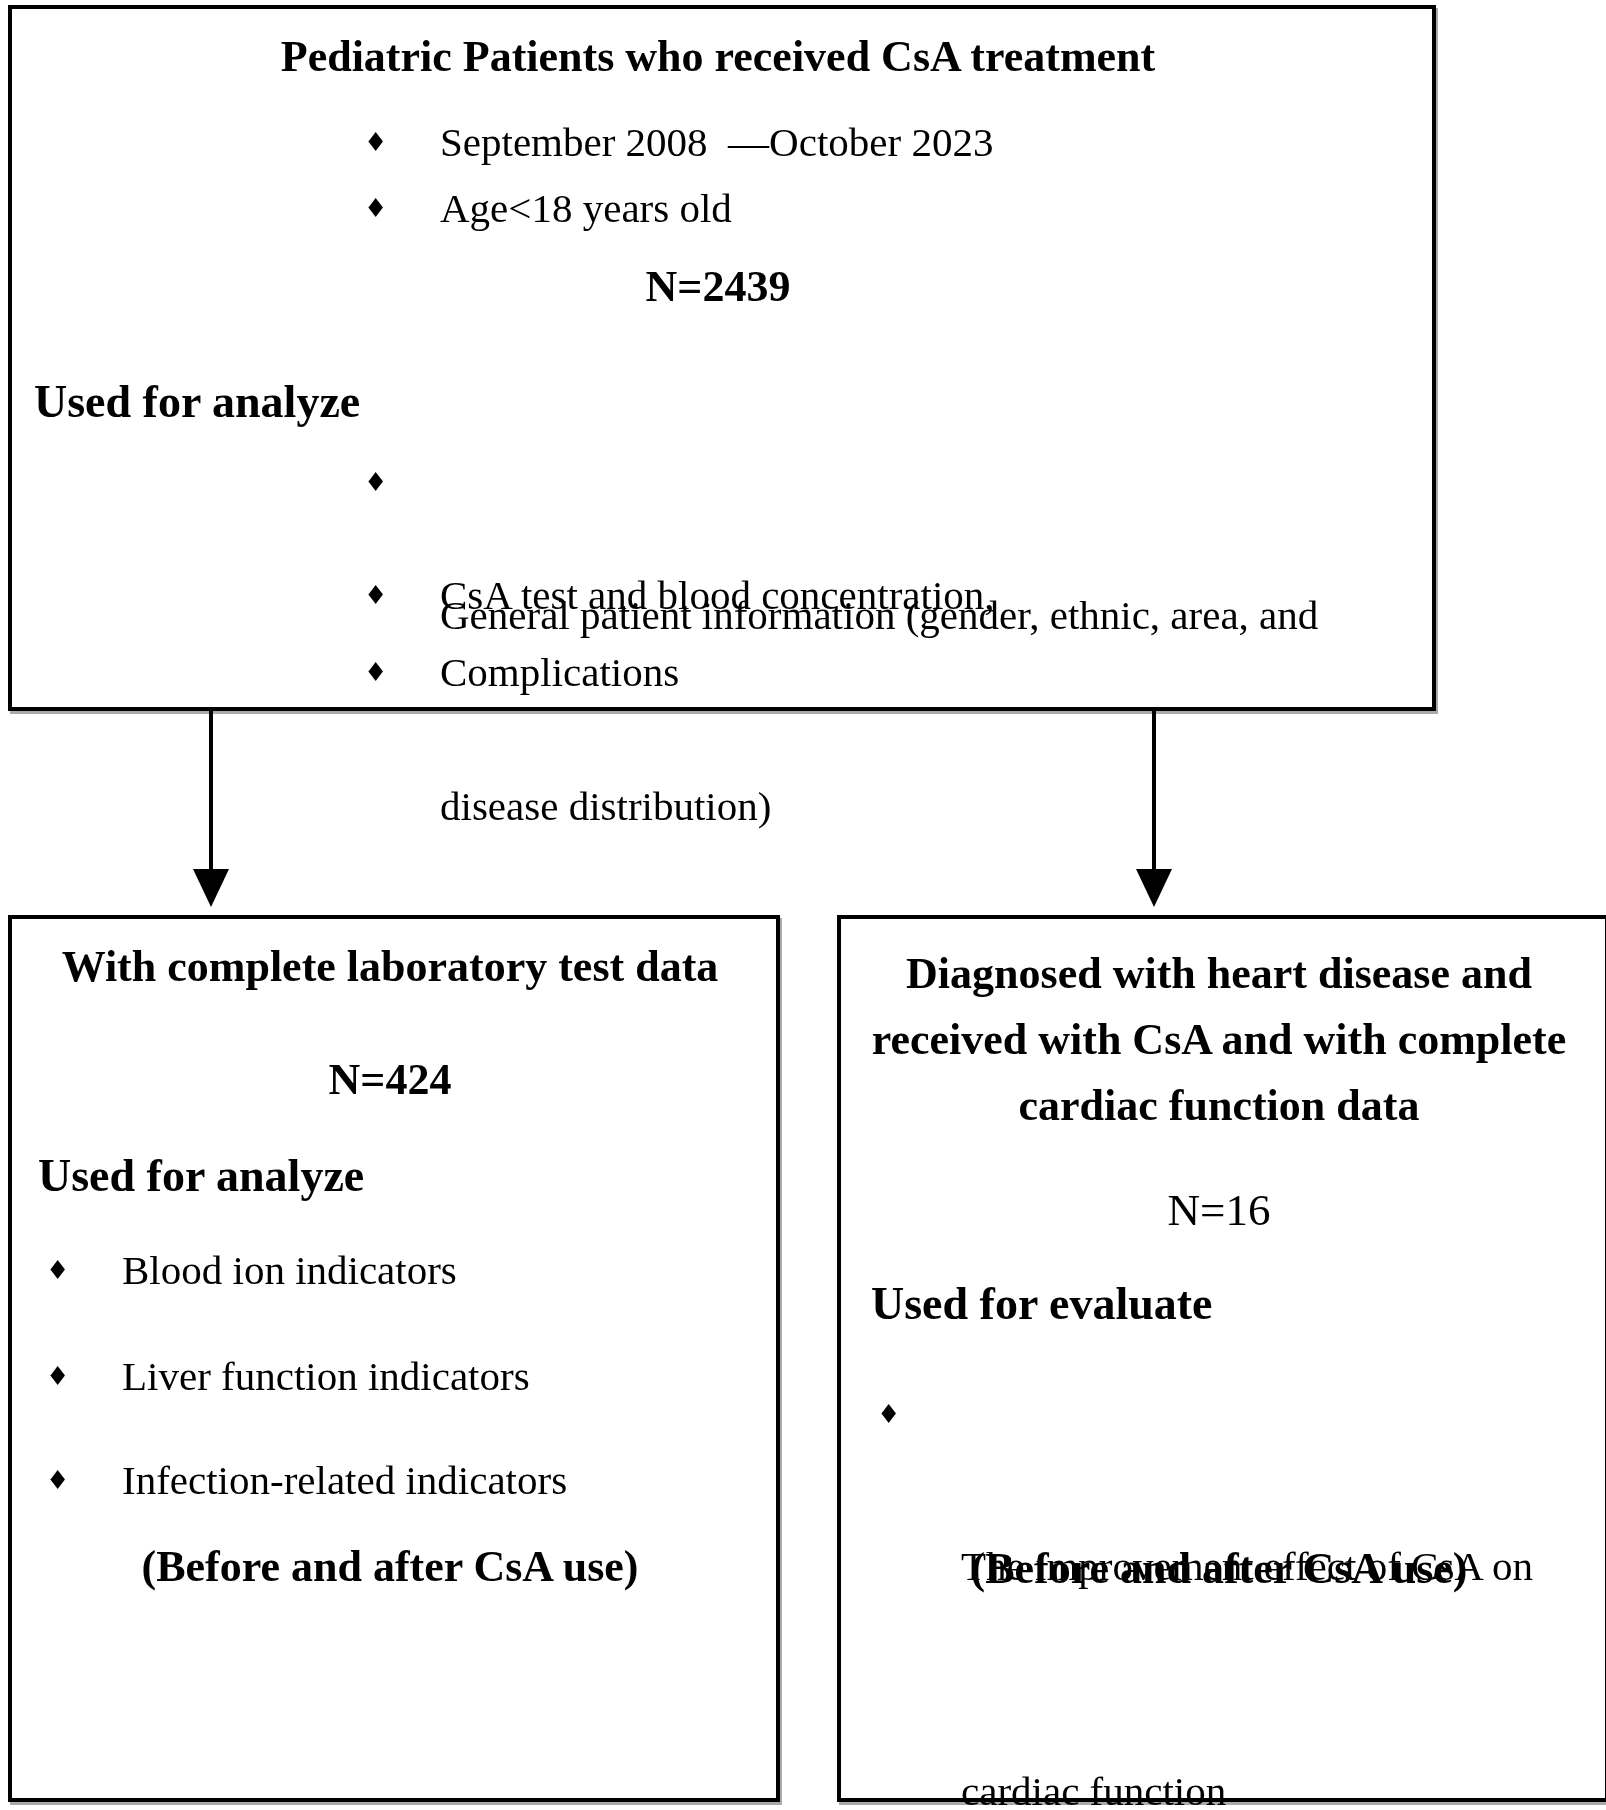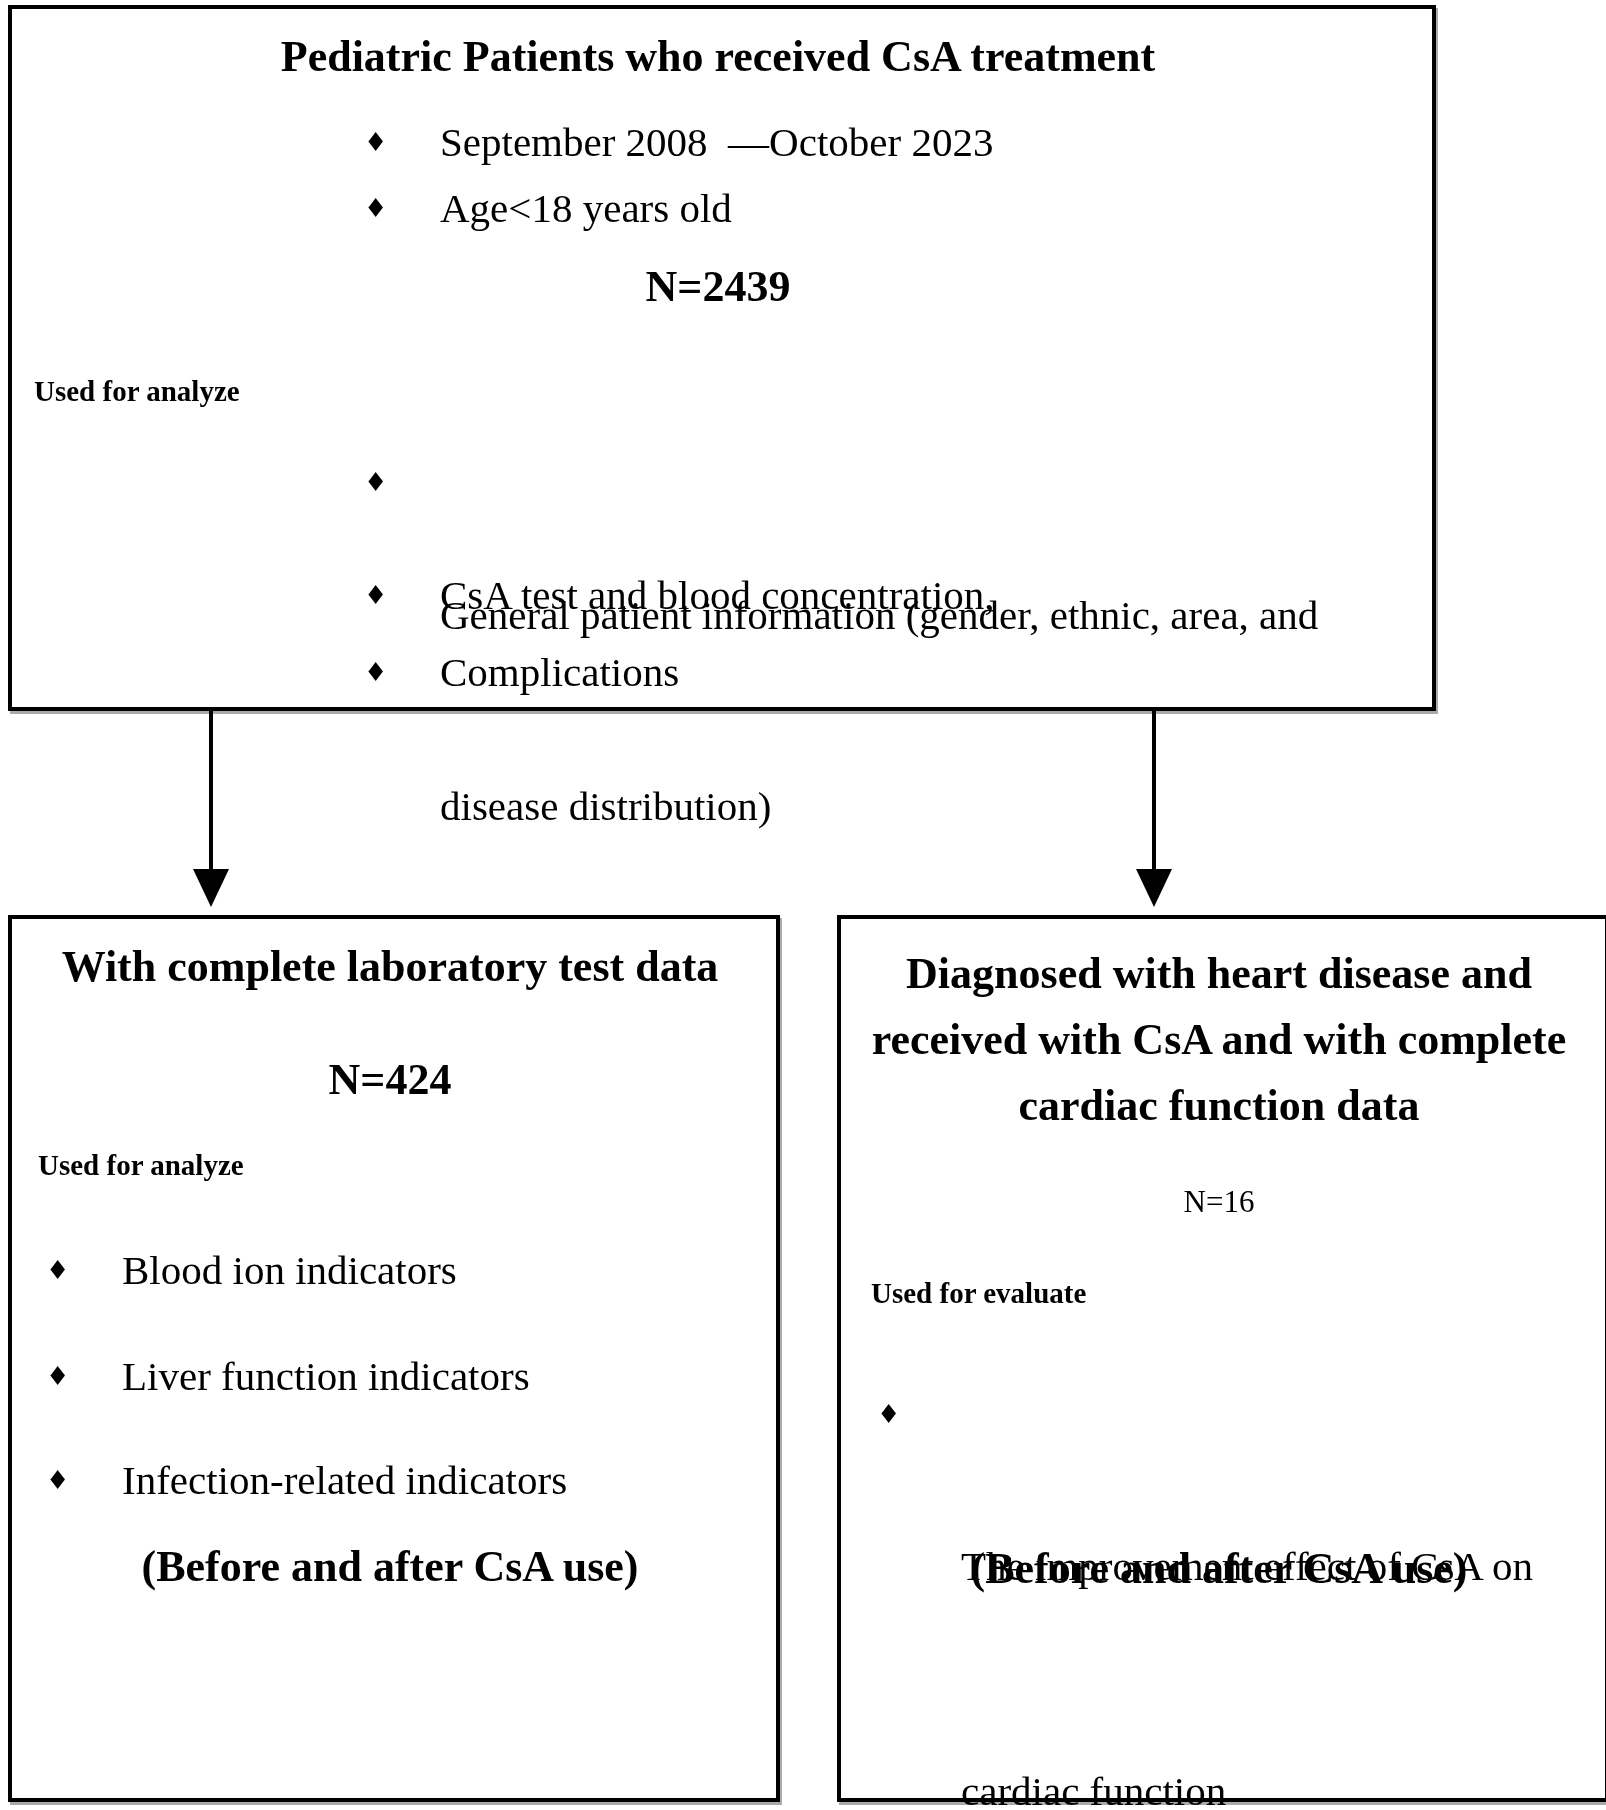--- a/index.html
+++ b/index.html
@@ -19,23 +19,23 @@
     box-sizing:content-box;
   }
   .top-box{left:8px;top:5px;width:1420px;height:698px;}
   .left-box{left:8px;top:915px;width:764px;height:879px;}
   .right-box{left:826px;top:915px;width:764px;height:879px;margin-left:11px;}
 
   .abs{position:absolute;left:0;right:8px;}
   .center{text-align:center;}
   .title{font-size:44px;font-weight:700;white-space:nowrap;}
   .titleline{font-size:44px;font-weight:700;white-space:nowrap;text-align:center;line-height:66px;}
-  .heading{font-size:29px;font-weight:700;white-space:nowrap;}
+  .heading{font-size:46px;font-weight:700;white-space:nowrap;}
   .nlabel{font-size:44px;font-weight:700;}
-  .nlabel-light{font-size:31px;font-weight:400;}
+  .nlabel-light{font-size:45px;font-weight:400;}
   .footer-label{font-size:44px;font-weight:700;}
 
   .row{position:absolute;left:0;right:0;height:auto;}
   .diamond{
     position:absolute;
     font-family:"DejaVu Sans",sans-serif;
     font-size:26px;
     top:12px;
     line-height:1;
   }

